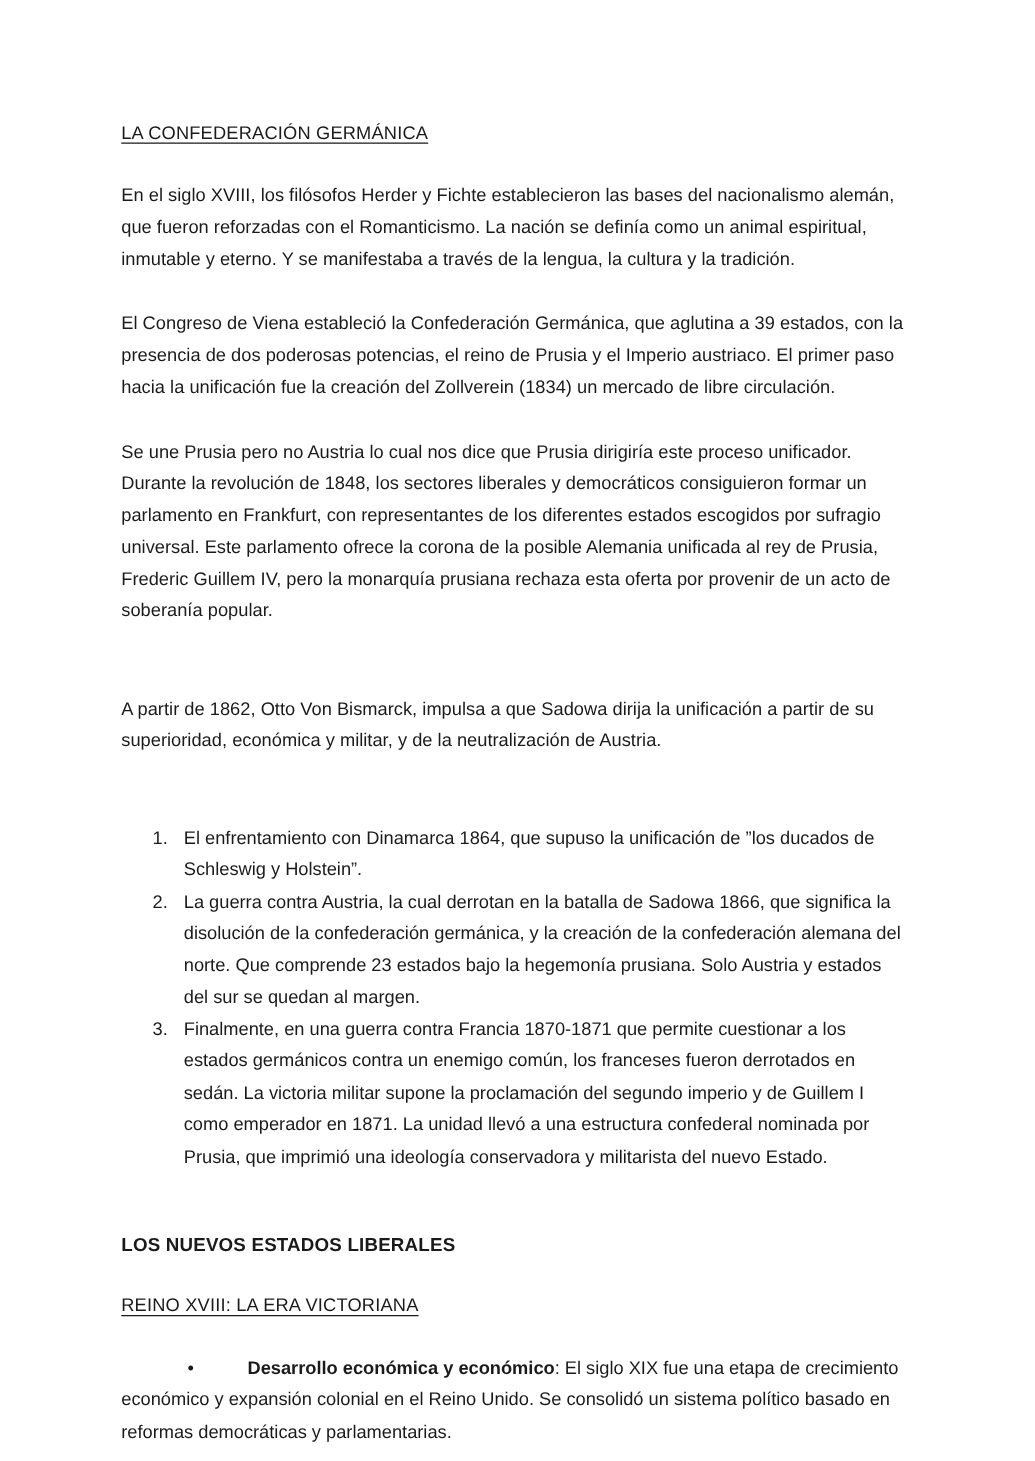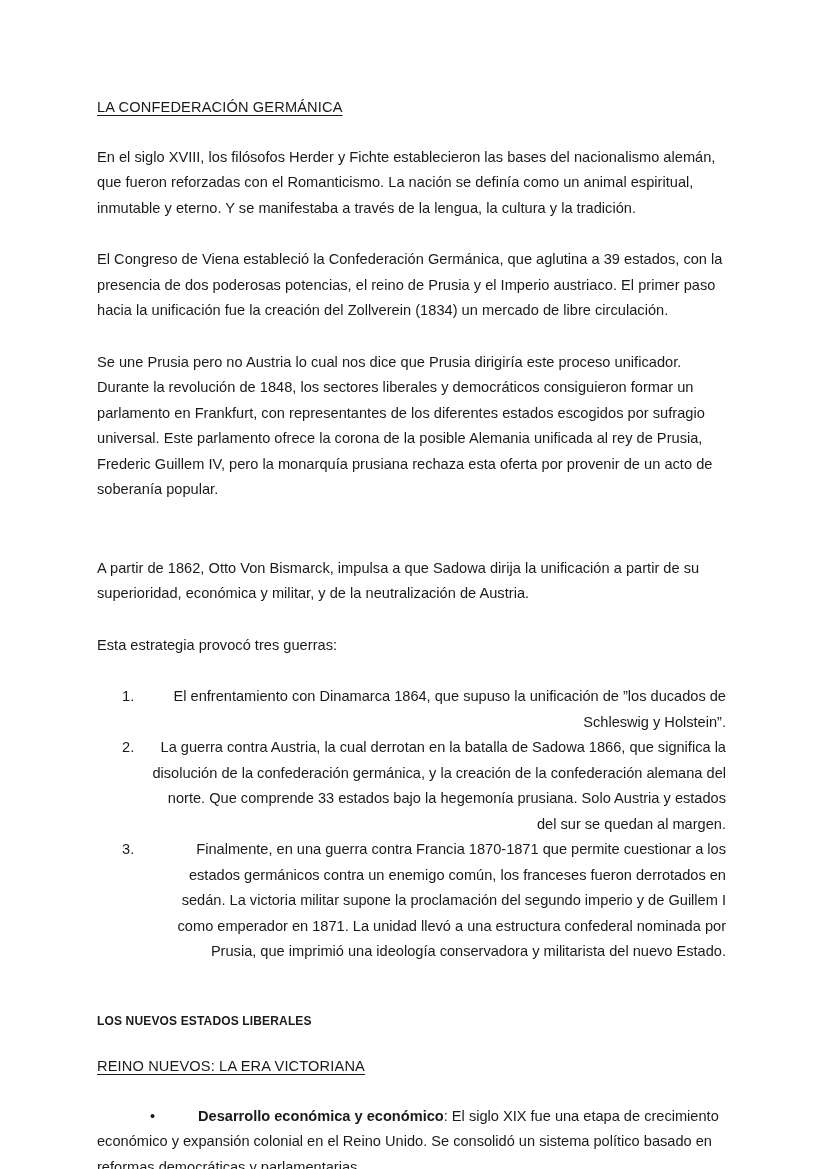--- a/index.html
+++ b/index.html
@@ -31,21 +31,21 @@
     font-size: 14.6px;
     font-weight: 400;
     letter-spacing: 0.15px;
     text-decoration: underline;
     text-underline-offset: 3px;
     text-decoration-thickness: 1px;
     margin: 0;
     line-height: 1.5;
   }
   .heading-bold {
-    font-size: 12px;
+    font-size: 15px;
     font-weight: 700;
     letter-spacing: 0.15px;
     margin: 0;
     line-height: 1.5;
   }
 
   
   p.para {
     font-size: 14.6px;
     font-weight: 400;
@@ -61,21 +61,20 @@
   .sp-para-to-heading { height: 27px; }
   .sp-list-to-heading { height: 47px; }
   .sp-heading-to-heading { height: 26px; }
 
   
   ol.war-list {
     margin: 0;
     padding: 0;
     list-style: none;
     counter-reset: warnum;
-    text-align: right;
   }
   ol.war-list > li {
     position: relative;
     counter-increment: warnum;
     padding-left: 50px;
     font-size: 14.6px;
     line-height: 25.5px;
     margin: 0;
   }
   ol.war-list > li::before {
@@ -132,37 +131,36 @@
 
     <div class="sp-para-to-heading"></div>
 
 
     <div class="sp-heading-to-para"></div>
 
     <p class="para">A partir de 1862, Otto Von Bismarck, impulsa a que Sadowa dirija la unificación a partir de su superioridad, económica y militar, y de la neutralización de Austria.</p>
 
     <div class="sp-para-to-para"></div>
 
-    <p class="para">Esta estrategia provocó tres guerras:</p>
 
     <div class="sp-para-to-para"></div>
 
     <ol class="war-list">
       <li>El enfrentamiento con Dinamarca 1864, que supuso la unificación de ”los ducados de Schleswig y Holstein”.</li>
-      <li>La guerra contra Austria, la cual derrotan en la batalla de Sadowa 1866, que significa la disolución de la confederación germánica, y la creación de la confederación alemana del norte. Que comprende 33 estados bajo la hegemonía prusiana. Solo Austria y estados del sur se quedan al margen.</li>
+      <li>La guerra contra Austria, la cual derrotan en la batalla de Sadowa 1866, que significa la disolución de la confederación germánica, y la creación de la confederación alemana del norte. Que comprende 23 estados bajo la hegemonía prusiana. Solo Austria y estados del sur se quedan al margen.</li>
       <li>Finalmente, en una guerra contra Francia 1870-1871 que permite cuestionar a los estados germánicos contra un enemigo común, los franceses fueron derrotados en sedán. La victoria militar supone la proclamación del segundo imperio y de Guillem I como emperador en 1871. La unidad llevó a una estructura confederal nominada por Prusia, que imprimió una ideología conservadora y militarista del nuevo Estado.</li>
     </ol>
 
     <div class="sp-list-to-heading"></div>
 
     <h2 class="heading-bold">LOS NUEVOS ESTADOS LIBERALES</h2>
 
     <div class="sp-heading-to-heading"></div>
 
-    <h2 class="heading-underline">REINO NUEVOS: LA ERA VICTORIANA</h2>
+    <h2 class="heading-underline">REINO XVIII: LA ERA VICTORIANA</h2>
 
     <div class="sp-heading-to-para"></div>
 
     <p class="bullet-para">
       <span class="bullet-glyph">•</span><span class="bullet-gap"></span><span class="bold-lead">Desarrollo económica y económico</span><span>: El siglo XIX fue una etapa de crecimiento económico y expansión colonial en el Reino Unido. Se consolidó un sistema político basado en reformas democráticas y parlamentarias.</span>
     </p>
 
   </div>
 </div>
 

